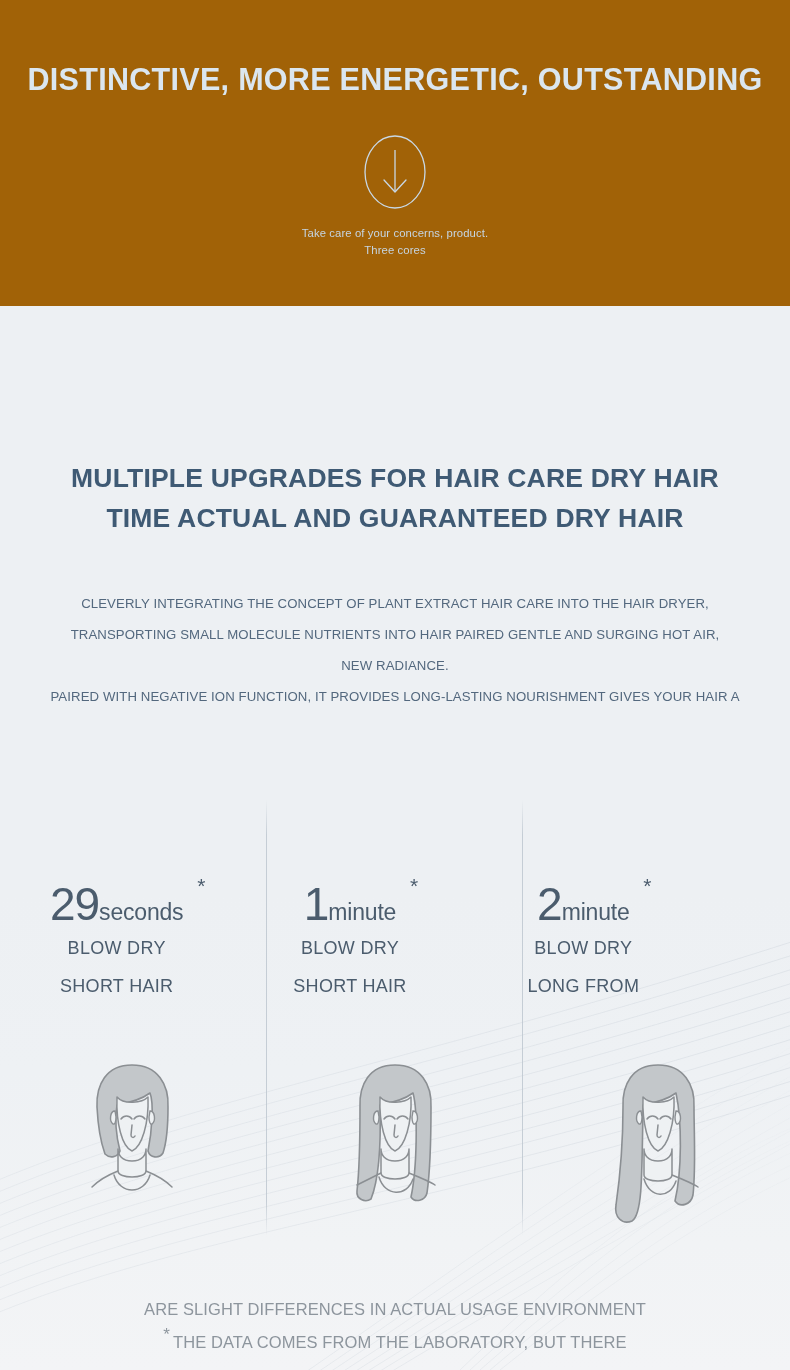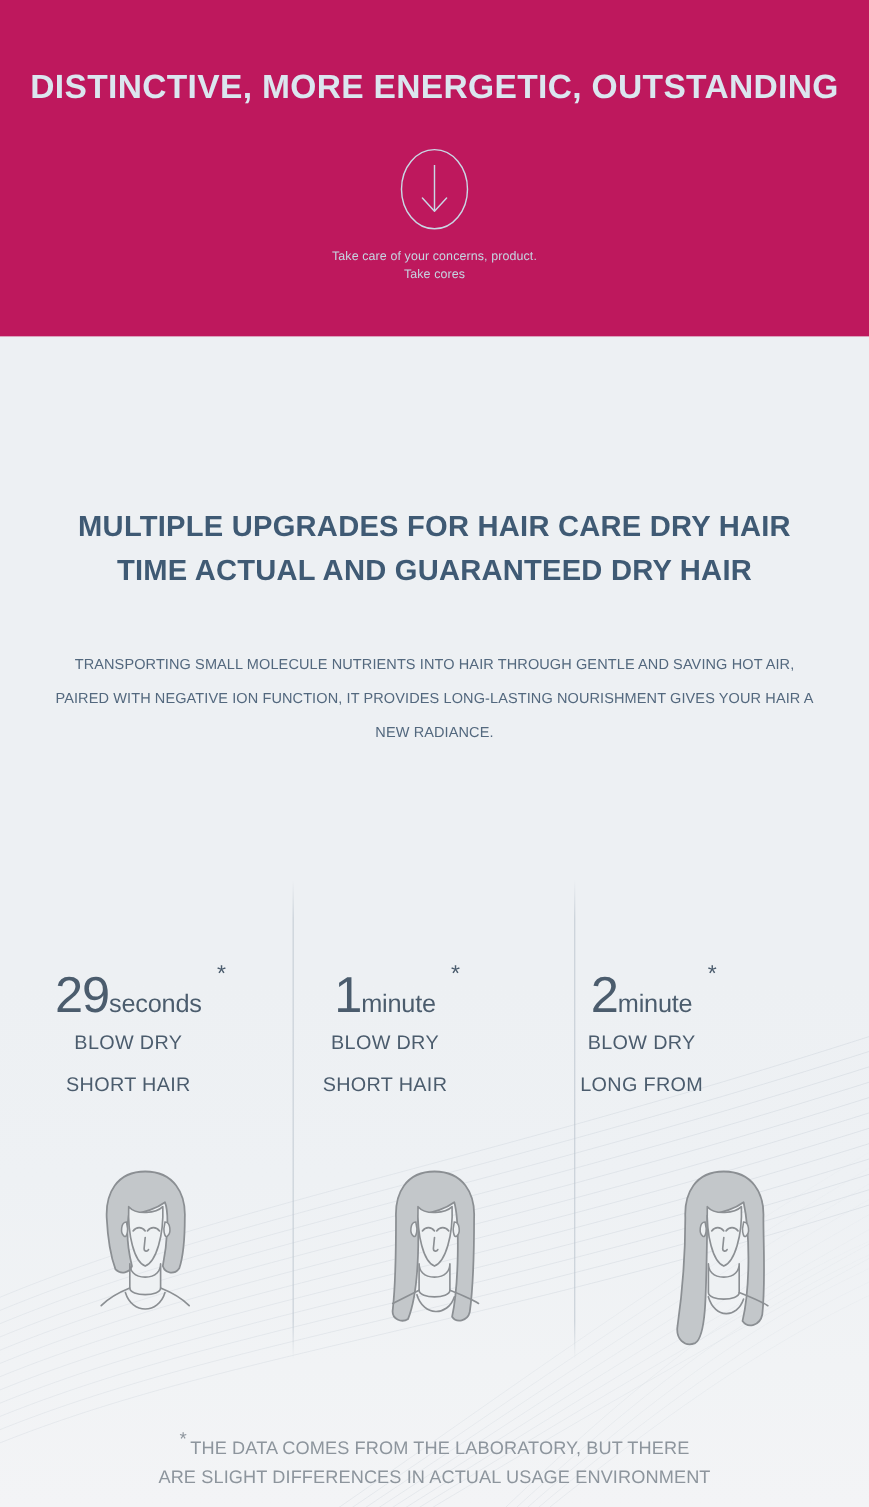--- a/index.html
+++ b/index.html
@@ -23,21 +23,21 @@
     background:#eceff2;
     overflow:hidden;
   }
 
   
   .hero {
     position:absolute;
     left:0; top:0;
     width:790px;
     height:306px;
-    background:#be185d;
+    background:#a16207;
     overflow:hidden;
   }
 
   .hero-title {
     position:absolute;
     left:0; top:62px;
     width:790px;
     text-align:center;
     color:#dbe6ef;
     font-size:30.5px;
@@ -222,21 +222,21 @@
     <div class="hero-arrow">
       <svg width="76" height="78" viewBox="0 0 76 78" fill="none" aria-hidden="true">
         <ellipse cx="38" cy="39" rx="30" ry="36" stroke="#c9d8e5" stroke-width="1.3" fill="none"></ellipse>
         <line x1="38" y1="17" x2="38" y2="58" stroke="#c9d8e5" stroke-width="1.3"></line>
         <path d="M27 47 L38 59 L49 47" stroke="#c9d8e5" stroke-width="1.3" fill="none" stroke-linecap="round" stroke-linejoin="round"></path>
       </svg>
     </div>
 
     <div class="hero-sub">
       <div>Take care of your concerns, product.</div>
-      <div>Take cores</div>
+      <div>Three cores</div>
     </div>
   </section>
 
   <section class="mid">
 
     <svg class="swirl" viewBox="0 0 790 1064" preserveAspectRatio="none" aria-hidden="true">
       <defs>
         <linearGradient id="fade" x1="0" y1="0" x2="1" y2="0.6">
           <stop offset="0%" stop-color="#c3cbd4" stop-opacity="0.00"></stop>
           <stop offset="45%" stop-color="#c3cbd4" stop-opacity="0.35"></stop>
@@ -280,23 +280,24 @@
         <path d="M500,1064 C648,946 776,860 928,822"></path>
       </g>
     </svg>
 
     <h1 class="headline">
       <div>MULTIPLE UPGRADES FOR HAIR CARE DRY HAIR</div>
       <div>TIME ACTUAL AND GUARANTEED DRY HAIR</div>
     </h1>
 
     <p class="body-copy">
-      <span style="display:block">TRANSPORTING SMALL MOLECULE NUTRIENTS INTO HAIR THROUGH GENTLE AND SAVING HOT AIR,</span>
+      <span style="display:block">CLEVERLY INTEGRATING THE CONCEPT OF PLANT EXTRACT HAIR CARE INTO THE HAIR DRYER,</span>
+      <span style="display:block">TRANSPORTING SMALL MOLECULE NUTRIENTS INTO HAIR PAIRED GENTLE AND SURGING HOT AIR,</span>
+      <span style="display:block">NEW RADIANCE.</span>
       <span style="display:block">PAIRED WITH NEGATIVE ION FUNCTION, IT PROVIDES LONG-LASTING NOURISHMENT GIVES YOUR HAIR A</span>
-      <span style="display:block">NEW RADIANCE.</span>
     </p>
 
     <div class="divider left"></div>
     <div class="divider right"></div>
 
     <div class="stats">
 
       <div class="stat-col">
         <div class="stat-line1">
           <span class="stat-num">29</span><span class="stat-unit">seconds</span>
@@ -416,18 +417,18 @@
           </g>
           <g fill="none" stroke="#8b8f93" stroke-width="1.5" stroke-linecap="round">
             <path d="M74 124 C84 128 94 132 100 136"></path>
             <path d="M46 128 C52 148 72 148 78 130"></path>
           </g>
         </svg>
       </div>
     </div>
 
     <div class="footnote">
+      <div>ARE SLIGHT DIFFERENCES IN ACTUAL USAGE ENVIRONMENT</div>
       <div><span class="fn-star">*</span><span>THE DATA COMES FROM THE LABORATORY, BUT THERE</span></div>
-      <div>ARE SLIGHT DIFFERENCES IN ACTUAL USAGE ENVIRONMENT</div>
     </div>
 
   </section>
 </div>
 
 </body></html>

